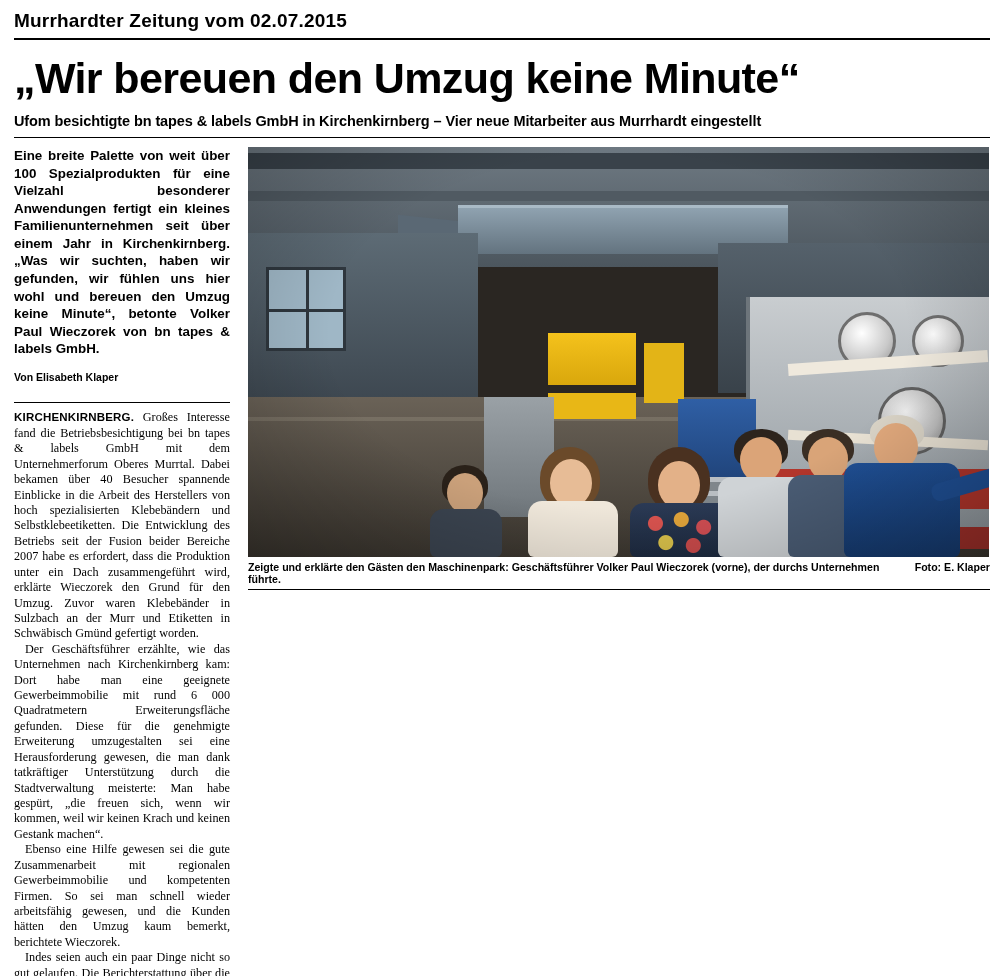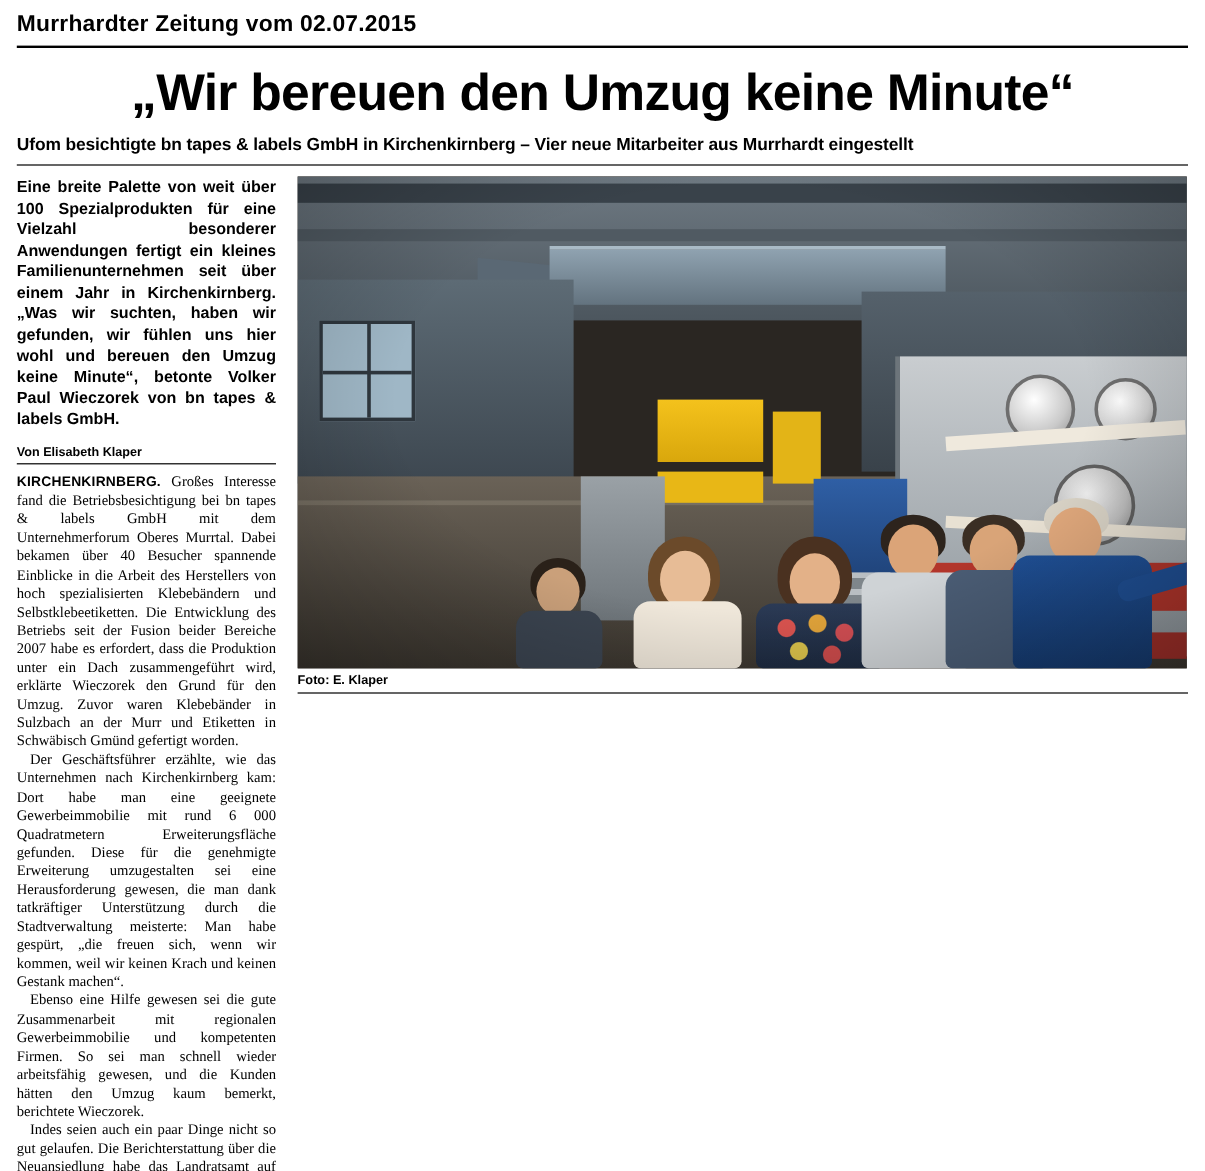--- a/index.html
+++ b/index.html
@@ -19,21 +19,21 @@
     letter-spacing:0.2px;
     padding-right:2px;
     padding-top:2px;
   }
   .rule{border-top:2px solid #000;margin-top:6px;}
 
   .headline{
     font-family:"Liberation Sans", sans-serif;
     font-weight:bold;
     font-size:43px;
-    text-align:center;
+    text-align:left;
     letter-spacing:-0.6px;
     margin-top:16px;
     line-height:1.05;
   }
   .subhead{
     font-family:"Liberation Sans", sans-serif;
     font-weight:bold;
     font-size:14.5px;
     text-align:left;
     margin-top:12px;
@@ -51,21 +51,21 @@
     text-align:justify;
     hyphens:auto;
     padding-right:9px;
     box-sizing:border-box;
   }
   .byline{
     font-family:"Liberation Sans", sans-serif;
     font-weight:bold;
     font-size:10.5px;
     margin-top:13px;
-    margin-bottom:2px;
+    margin-bottom:18px;
   }
   .bylinerule{border-top:1px solid #000;width:100%;margin-bottom:7px;}
 
   .body-col{
     font-size:12.2px;
     line-height:1.265;
     text-align:justify;
     hyphens:auto;
     -webkit-hyphens:auto;
   }
@@ -256,19 +256,20 @@
         <div class="person p5">
             <div class="hair"></div>
             <div class="head"></div>
             <div class="torso"></div>
             <div class="arm"></div>
           </div>
 
         <div class="ph vignette"></div>
       </div>
       <div class="caption">
+        <span>Zeigte und erklärte den Gästen den Maschinenpark: Geschäftsführer Volker Paul Wieczorek (vorne), der durchs Unternehmen führte.</span>
         <span class="credit">Foto: E. Klaper</span>
       </div>
       <div class="caprule"></div>
     </div>
   </div>
 
 </div>
 
 </body></html>

